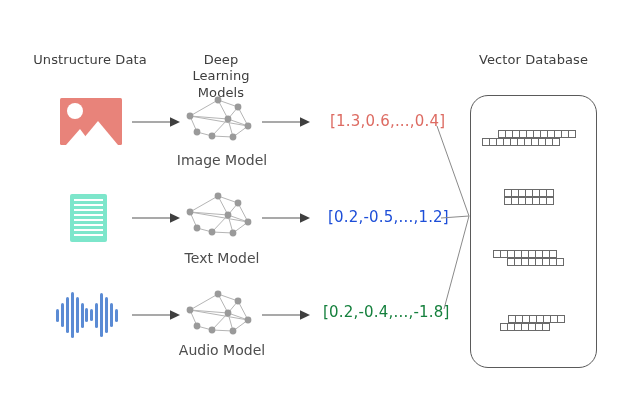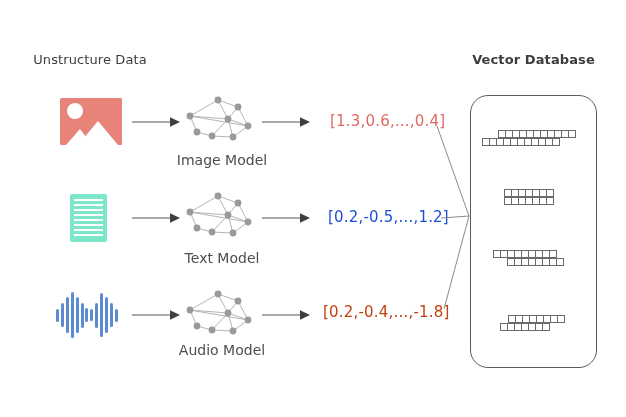--- a/index.html
+++ b/index.html
@@ -7,21 +7,21 @@
     position:relative;width:626px;height:417px;background:#ffffff;overflow:hidden;
     font-family:"DejaVu Sans","Liberation Sans",sans-serif;
   }
   .hdr{
     position:absolute;top:52px;text-align:center;font-size:13px;line-height:1.25;
     color:#3d3d3d;letter-spacing:.1px;
   }
   .hdr-unstructured{left:20px;width:140px;}
   .hdr-models{left:175px;width:92px;}
   .hdr-vectors{left:318px;width:128px;}
-  .hdr-database{left:470px;width:127px;font-weight:bold;}
+  .hdr-database{left:470px;width:127px;}
 
   
   .img-icon{position:absolute;left:60px;top:98px;width:62px;height:47px;}
   
   .txt-icon{
     position:absolute;left:70px;top:194px;width:37px;height:48px;border-radius:2px;
     background:#7de6cb;
     box-sizing:border-box;padding:5px 4px;
   }
   .txt-icon .lines{
@@ -58,20 +58,21 @@
   }
   .strip .cell:first-child{margin-left:0;}
   #connectors{position:absolute;left:0;top:0;pointer-events:none;}
 </style>
 </head>
 <body>
 
 <div id="canvas">
 
   <div class="hdr hdr-unstructured">Unstructure Data</div>
+  <div class="hdr hdr-models">Deep Learning Models</div>
   <div class="hdr hdr-database">Vector Database</div>
 
   <svg class="img-icon" viewBox="0 0 62 47">
     <rect x="0" y="0" width="62" height="47" rx="1.5" fill="#e8837a"></rect>
     <circle cx="15" cy="13" r="8" fill="#ffffff"></circle>
     <path d="M6 47 L20 31 L32 47 Z" fill="#ffffff"></path>
     <path d="M18 47 L38 23 L58 47 Z" fill="#ffffff"></path>
   </svg>
   <svg class="arrow" style="left:132px;top:116px" viewBox="0 0 48 12">
     <line x1="0" y1="6" x2="39" y2="6" stroke="#8c8c8c" stroke-width="1.6"></line>
@@ -199,21 +200,21 @@
         <circle cx="12" cy="38" r="3.4"></circle>
       <circle cx="27" cy="42" r="3.4"></circle>
         <circle cx="48" cy="43" r="3.4"></circle>
     </g>
   </svg>
   <div class="model-label" style="left:162px;top:342px">Audio Model</div>
   <svg class="arrow" style="left:262px;top:309px" viewBox="0 0 48 12">
     <line x1="0" y1="6" x2="39" y2="6" stroke="#8c8c8c" stroke-width="1.6"></line>
     <polygon points="38,1.2 48,6 38,10.8" fill="#3f3f3f"></polygon>
   </svg>
-  <div class="vec" style="left: 323px; top: 303px; color: #c2410c;">[0.2,-0.4,...,-1.8]</div>
+  <div class="vec" style="left: 323px; top: 303px; color: #15803d;">[0.2,-0.4,...,-1.8]</div>
 
   <svg id="connectors" width="626" height="417" viewBox="0 0 626 417">
     <line x1="437" y1="126" x2="469" y2="216" stroke="#8a8a8a" stroke-width="1"></line>
     <line x1="441" y1="218" x2="469" y2="216" stroke="#8a8a8a" stroke-width="1"></line>
     <line x1="444" y1="309" x2="469" y2="216" stroke="#8a8a8a" stroke-width="1"></line>
   </svg>
 
   <div class="db-box"></div>
   <div id="db-strips">
       <div class="strip" style="left: 498px; top: 130px;">

